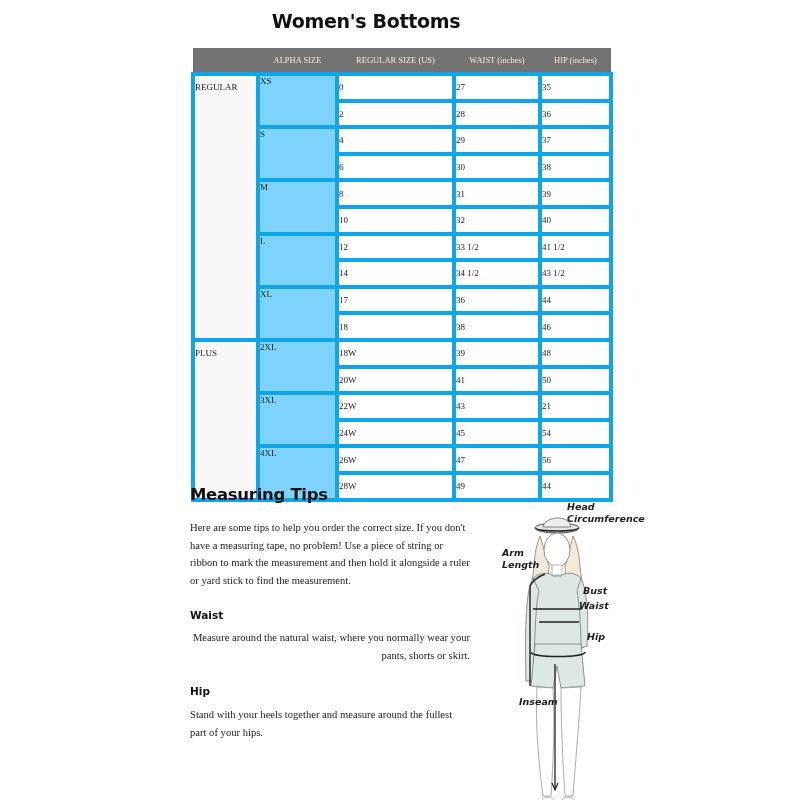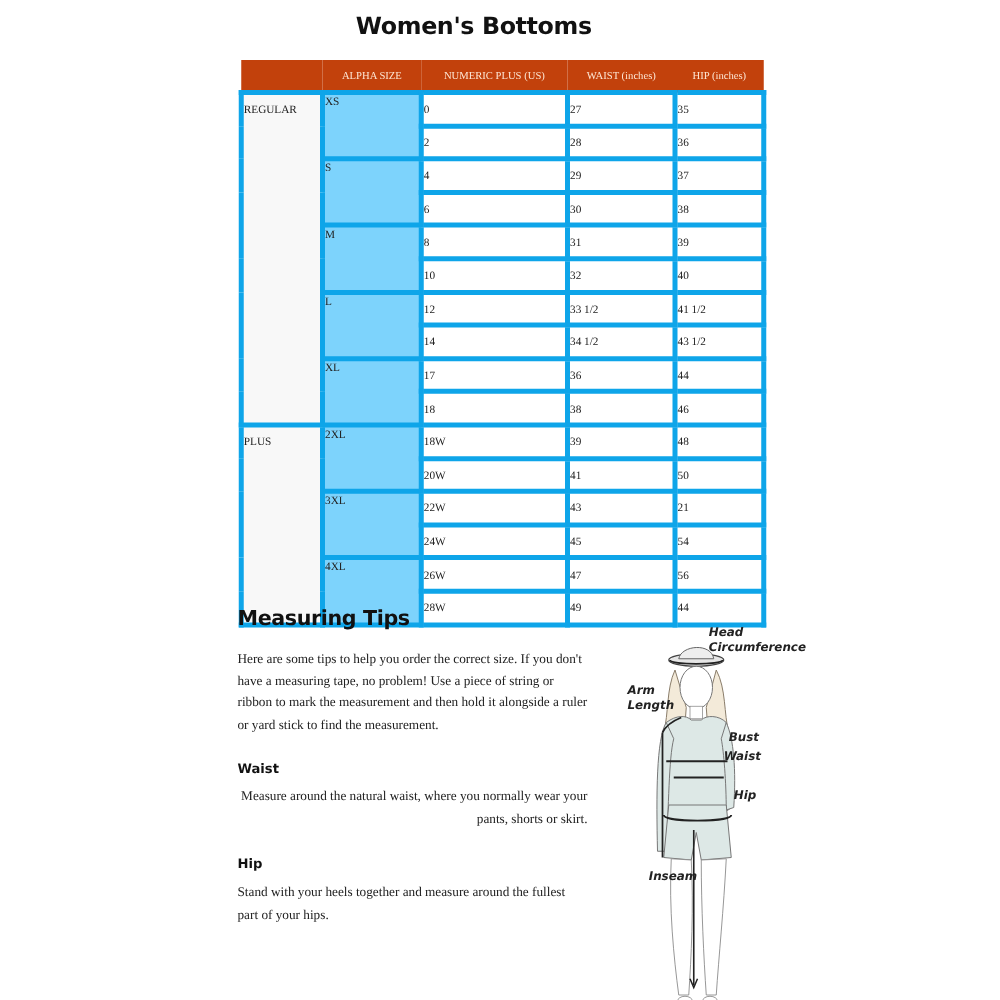--- a/index.html
+++ b/index.html
@@ -1,19 +1,19 @@
 <!DOCTYPE html>
 <html><head>
 <meta charset="utf-8">
 <style>
   html, body { margin:0; padding:0; background:#ffffff; }
   body { width:800px; height:800px; position:relative; overflow:hidden; font-family:"Liberation Serif", serif; color:#222; }
-  .title { position:absolute; left:0; width:732px; top:10px; text-align:center; font-family:"DejaVu Sans", sans-serif; font-weight:bold; font-size:19px; color:#111; letter-spacing:-0.3px;margin-left:13px; }
+  .title { position:absolute; left:0; width:732px; top:10px; text-align:center; font-family:"DejaVu Sans", sans-serif; font-weight:bold; font-size:19px; color:#111; letter-spacing:-0.3px; }
   table.size { position:absolute; left:191px; top:48px; width:418px; border-collapse:collapse; table-layout:fixed; font-family:"Liberation Serif", serif; font-size:9px; color:#222; }
-  table.size th { background:#c2410c; color:#fde6d4; font-weight:normal; height:24px; padding:0; text-align:center; border:none; font-size:8.5px; }
+  table.size th { background:#737373; color:#fde6d4; font-weight:normal; height:24px; padding:0; text-align:center; border:none; font-size:8.5px; }
   table.size td { height:22.6px; padding:0; text-align:left; border:4px solid #0ea5e9; }
   table.size td.grp { vertical-align:top; padding-top:6px; background:#f8f8f8; }
   table.size td.alpha { vertical-align:top; padding-top:0; background:#7dd3fc; }
   .tips-h { position:absolute; left:190px; top:485px; font-family:"DejaVu Sans", sans-serif; font-weight:bold; font-size:16.5px; color:#111; letter-spacing:-0.3px; }
   .p { position:absolute; left:190px; width:280px; font-size:10.6px; line-height:17.6px; color:#222; }
   .sub-h { position:absolute; left:190px; font-family:"DejaVu Sans", sans-serif; font-weight:bold; font-size:10.5px; color:#111; }
   .figure { position:absolute; left:470px; top:496px; width:150px; height:318px;margin-left:25px; }
   .fig-label { position:absolute; font-family:"DejaVu Sans", sans-serif; font-style:italic; font-weight:bold; font-size:9.5px; color:#222; line-height:11px; white-space:nowrap; }
 </style>
 </head>
@@ -26,21 +26,21 @@
     <col style="width:65px">
       <col style="width:79px">
       <col style="width:117px">
       <col style="width:86px">
       <col style="width:71px">
   </colgroup>
   <thead>
     <tr>
       <th></th>
       <th>ALPHA SIZE</th>
-      <th>NUMERIC PLUS (US)</th>
+      <th>REGULAR SIZE (US)</th>
       <th>WAIST (inches)</th>
       <th>HIP (inches)</th>
     </tr>
   </thead>
   <tbody>
 
     <tr>
       <td class="grp" rowspan="10">REGULAR</td>
       <td class="alpha" rowspan="2">XS</td>
       <td>0</td>

